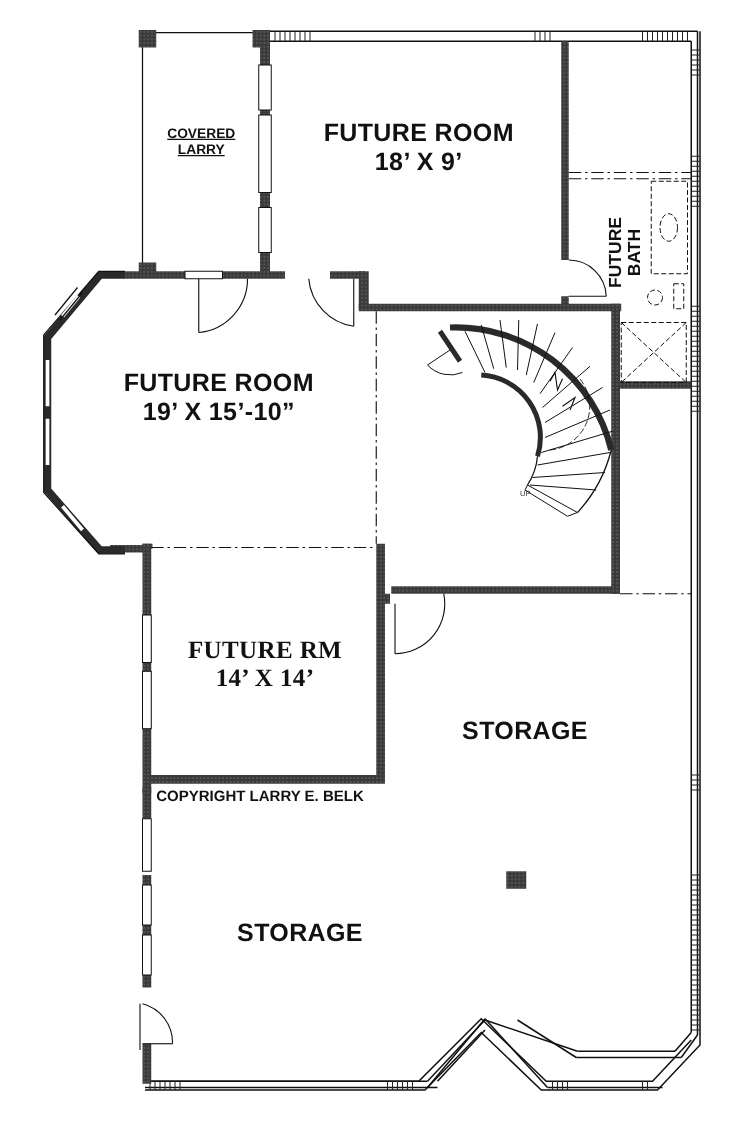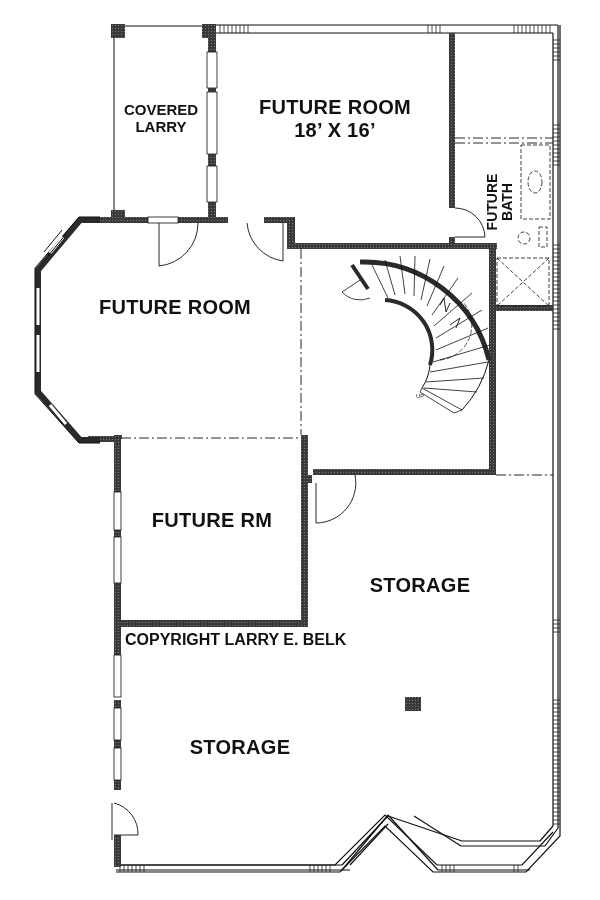--- a/index.html
+++ b/index.html
@@ -8,22 +8,22 @@
     .label {
       position: absolute;
       font-family: "Liberation Sans", sans-serif;
       font-weight: bold;
       color: #111111;
       text-align: center;
       line-height: 1.15;
       white-space: nowrap;
     }
     .lg { font-size: 20px; letter-spacing: 0.3px; }
-    .sm { font-size: 15px; }
-    .cp { font-size: 16px; text-align: center; }
+    .sm { font-size: 11px; text-decoration: underline; }
+    .cp { font-size: 12px; text-align: center; }
     .vert {
       position: absolute;
       font-family: "Liberation Sans", sans-serif;
       font-weight: bold;
       font-size: 14px;
       color: #111;
       transform: rotate(-90deg);
       transform-origin: center center;
       text-align: center;
       line-height: 1.1;
@@ -340,34 +340,36 @@
   </g>
 </svg>
 
 <div class="label sm" style="left:113px; top:101px; width:96px;">
   <div>COVERED</div>
   <div>LARRY</div>
 </div>
 
 <div class="label lg" style="left:222px; top:96px; width:226px;">
   <div>FUTURE ROOM</div>
-  <div>18’ X 16’</div>
+  <div>18’ X 9’</div>
 </div>
 
 <div class="vert" style="left:470px; top:185px; width:64px; height:34px;">
   <div>FUTURE</div>
   <div>BATH</div>
 </div>
 
 <div class="label lg" style="left:50px; top:296px; width:250px;">
   <div>FUTURE ROOM</div>
-</div>
-
-<div class="label lg" style="left:122px; top:509px; width:180px;">
+  <div>19’ X 15’-10”</div>
+</div>
+
+<div class="label lg" style="left:122px; top:509px; width:180px;font-family:Liberation Serif, serif;">
   <div>FUTURE RM</div>
+  <div>14’ X 14’</div>
 </div>
 
 <div class="label lg" style="left:345px; top:574px; width:150px;">STORAGE</div>
 
 <div class="label lg" style="left:165px; top:736px; width:150px;">STORAGE</div>
 
 <div class="label cp" style="left:125px; top:631px;">COPYRIGHT LARRY E. BELK</div>
 
 <div class="up-label" style="left:416px; top:393px;">UP</div>
 

